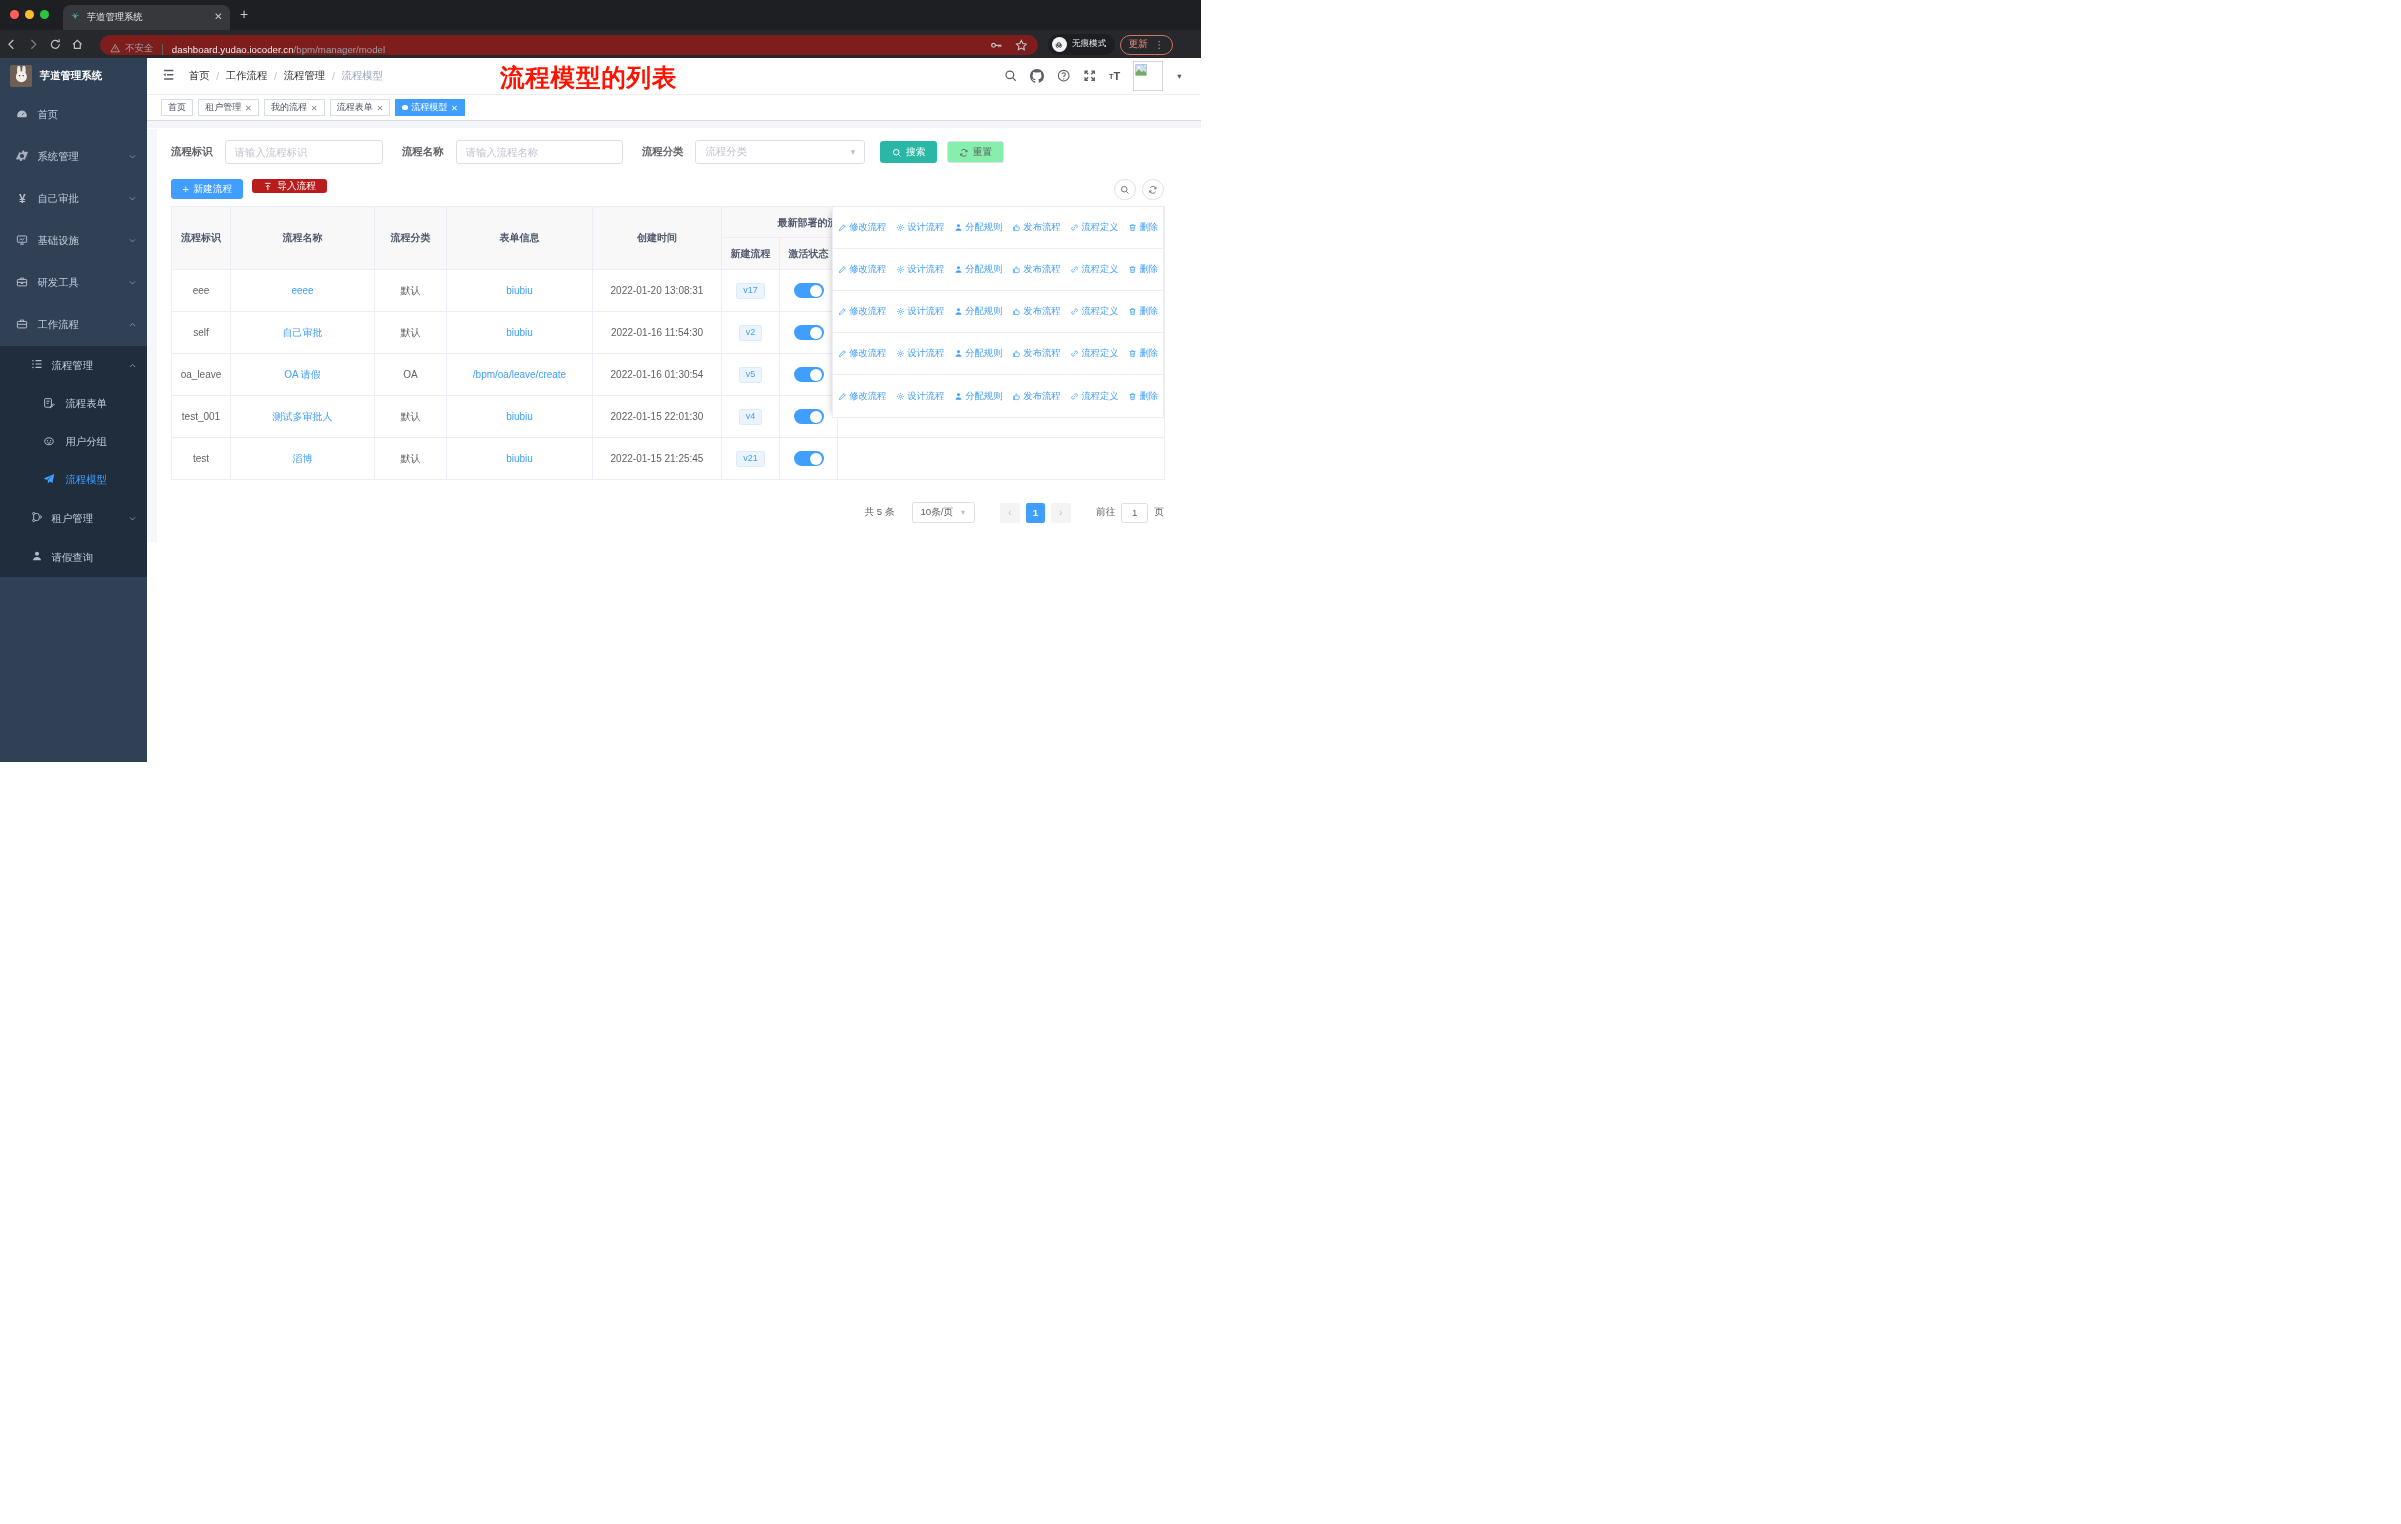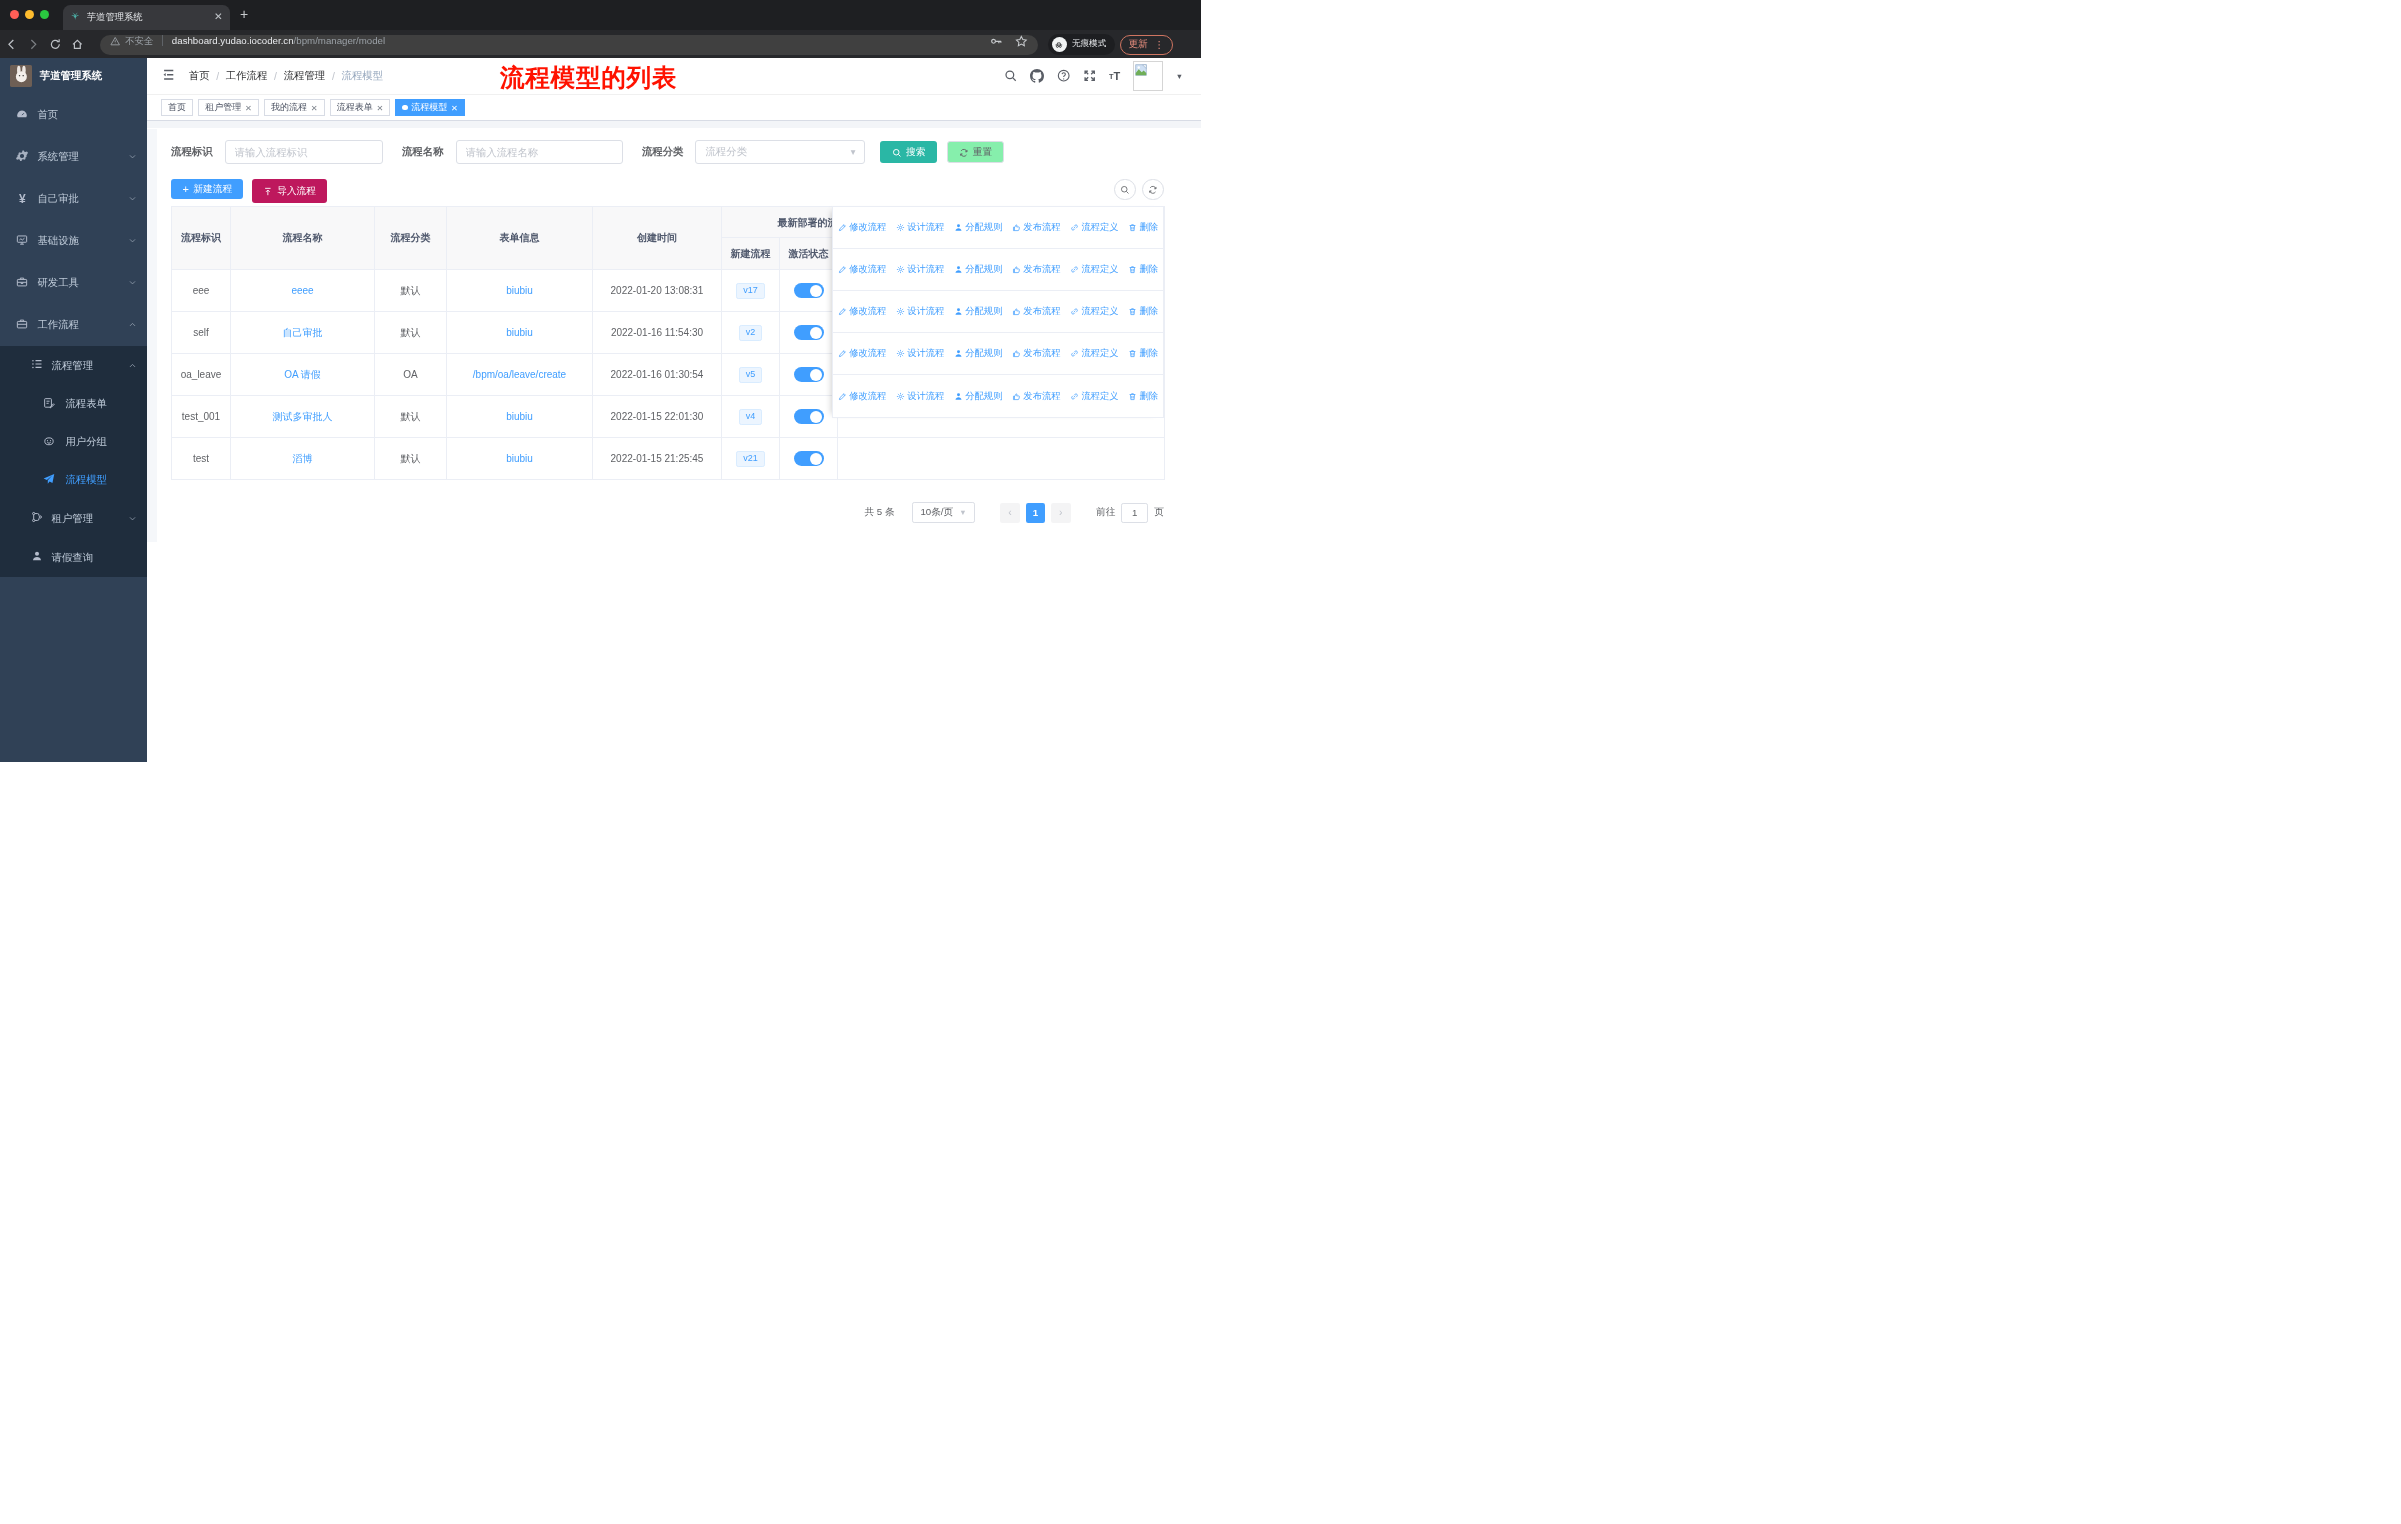--- a/index.html
+++ b/index.html
@@ -14,21 +14,21 @@
   .l-red{background:#ff5f57}.l-yellow{background:#febc2e}.l-green{background:#2ac840}
   .btab{position:absolute;left:63px;top:5.2px;width:167px;height:24.6px;background:#37383c;
     border-radius:7.4px 7.4px 0 0;display:flex;align-items:center;padding:0 7.4px;gap:6px;}
   .btab-title{color:#e8eaed;font-size:9.3px;flex:1;white-space:nowrap;overflow:hidden;}
   .btab-close{color:#bdc1c6;font-size:10.4px;line-height:1;cursor:pointer;}
   .newtab{position:absolute;left:240px;top:7.4px;color:#c7cacd;font-size:14px;line-height:1;}
   .toolbar{position:relative;height:28px;background:#27282b;display:flex;align-items:center;}
   .nav-ic{color:#bdc1c6;width:22px;text-align:center;flex:0 0 auto;}
   .nav-ic svg{vertical-align:middle}
   .urlpill{position:absolute;left:100px;top:4.5px;width:938px;height:20px;border-radius:10.4px;
-    background:#404040;display:flex;align-items:flex-start;padding:0 10.4px;gap:6px;}
+    background:#7f1d1d;display:flex;align-items:flex-end;padding:0 10.4px;gap:6px;}
   .warn{display:flex;align-items:center;gap:4.5px;color:#9aa0a6;font-size:9.3px;}
   .url-sep{width:0.7px;height:11px;background:#5f6368;margin:0 3px;}
   .url-text{font-size:9.7px;color:#e8eaed;flex:1;white-space:nowrap;overflow:hidden;}
   .url-path{color:#9aa0a6;}
   .pill-right{display:flex;align-items:center;gap:12px;margin-left:auto;}
   .incog{position:absolute;left:1048px;top:3.7px;height:21.6px;border-radius:11px;background:#1d1e21;
     display:flex;align-items:center;gap:5.2px;padding:0 9px 0 3.7px;}
   .incog-circle{width:15px;height:15px;border-radius:50%;background:#f1f3f4;display:flex;
     align-items:center;justify-content:center;}
   .incog-label{color:#e8eaed;font-size:8.6px;}
@@ -99,21 +99,21 @@
     display:flex;align-items:center;justify-content:space-between;background:#fff;cursor:pointer;}
   .f-select .ph{font-size:10.4px;color:#c0c4cc;}
   .f-select .dd{color:#c0c4cc;font-size:8.2px;}
   .gap26{width:19.4px;}.gap20{width:15px;}
   .btn{display:inline-flex;align-items:center;gap:4.5px;border-radius:3px;font-size:9.7px;
     height:22px;padding:0 10.4px;cursor:pointer;border:0.7px solid transparent;white-space:nowrap;}
   .btn-search{background:#2ab7a5;color:#fff;}
   .btn-reset{background:#86efac;border-color:#dcdfe6;color:#606266;}
   .actions{position:relative;margin-top:15px;height:21px;width:993px;display:flex;gap:8.2px;}
   .btn-create{background:#409eff;color:#fff;height:20px;}
-  .btn-import{background:#be185d;color:#fff;height:24px;}
+  .btn-import{background:#b91c1c;color:#fff;height:14px;}
   .mini{position:absolute;top:-0.7px;width:21.6px;height:21.6px;border-radius:50%;border:0.7px solid #dcdfe6;
     background:#fff;color:#606266;display:flex;align-items:center;justify-content:center;cursor:pointer;}
   .mini.m1{right:28px;}.mini.m2{right:0;}
 
   
   .tablewrap{position:relative;margin-top:6px;width:993px;}
   table.grid{border-collapse:collapse;table-layout:fixed;width:993px;}
   .grid th,.grid td{border:0.7px solid #ebeef5;font-size:10px;text-align:center;
     overflow:hidden;white-space:nowrap;}
   .grid thead th{background:#f8f8f9;color:#515a6e;font-weight:700;height:31px;}

